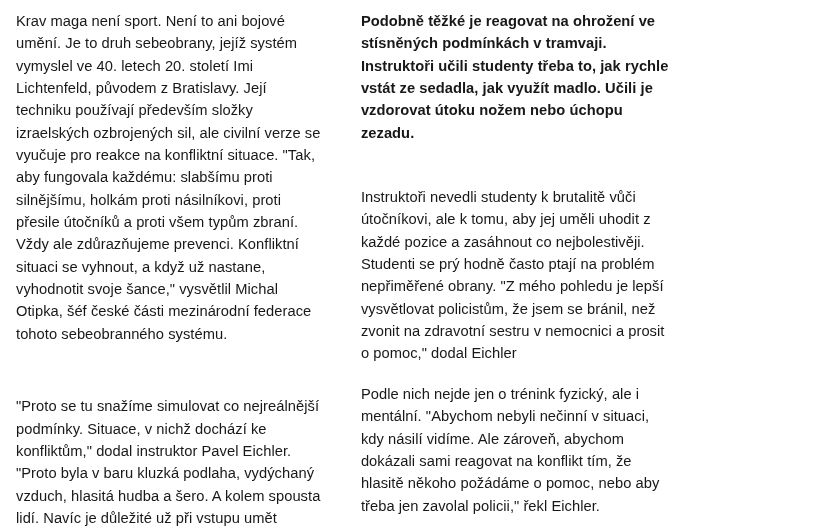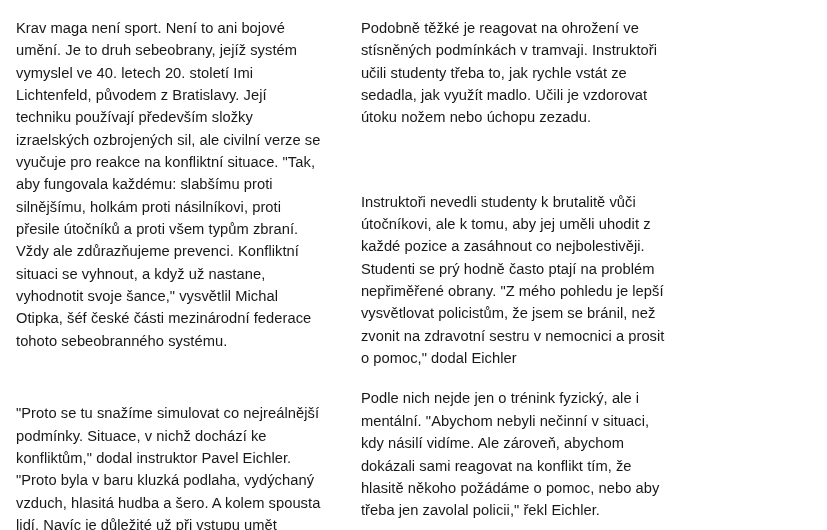--- a/index.html
+++ b/index.html
@@ -13,41 +13,42 @@
     font-family: "Liberation Sans", sans-serif;
     color: #1a1a1a;
     overflow: hidden;
   }
   .article {
     display: flex;
     flex-direction: row;
     width: 685px;
     height: 530px;
     box-sizing: border-box;
-    padding: 17px 0 0 0;
+    padding: 10px 0 0 0;
   }
   .column {
     box-sizing: border-box;
     width: 413px;
   }
   .column-left {
     padding: 0 22px 0 16px;
   }
   .column-right {
     padding: 0 16px 0 18px;
   }
   p {
     margin: 0 0 22px 0;
     font-size: 14.7px;
     line-height: 1.52;
     color: #181818;
     letter-spacing: 0.05px;
   }
   p.gap-large {
-    margin-bottom: 62px;
+    margin-bottom: 42px;
+    font-weight: bold;
   }
   p.gap-xlarge {
     margin-bottom: 50px;
   }
   p.gap-small {
     margin-bottom: 18px;
   }
   p.last {
     margin-bottom: 0;
   }

